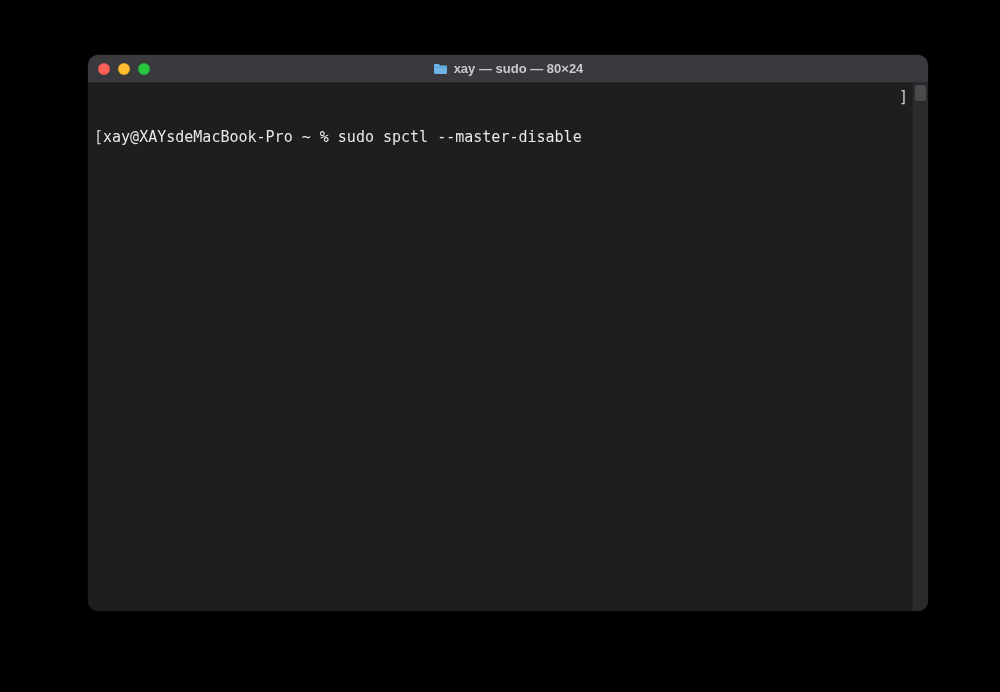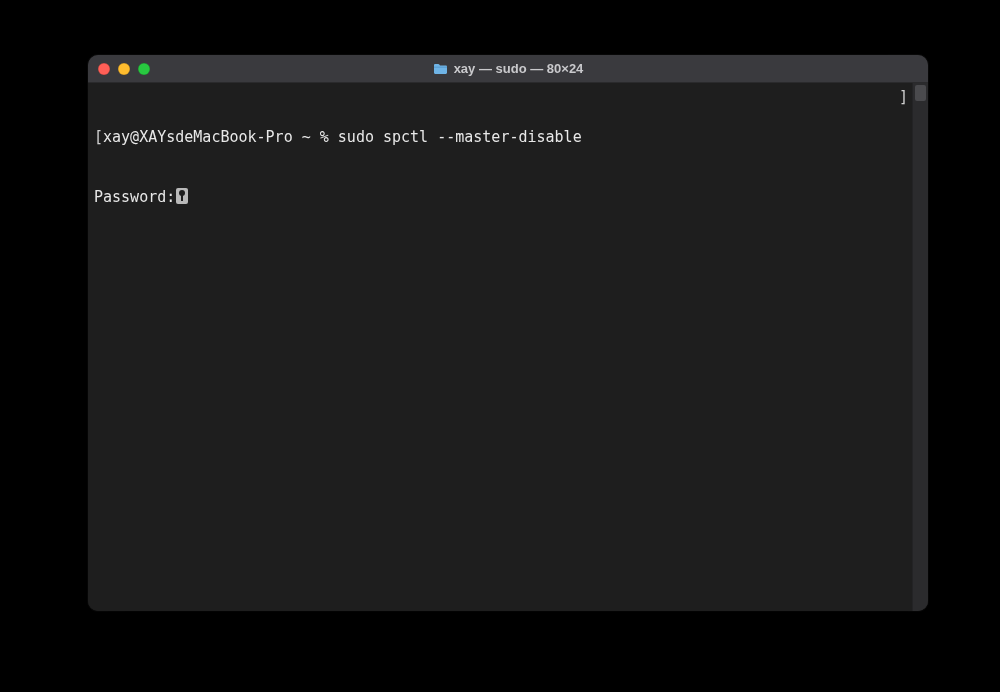--- a/index.html
+++ b/index.html
@@ -146,20 +146,19 @@
           <path d="M1 3.7h13v.9H1z" fill="#4e8fc4"></path>
         </svg>
       </span>
       <span>xay — sudo — 80×24</span>
     </div>
   </div>
 
   <div class="term-area">
     <div class="term-content">
       <span class="line"><span class="prompt-left-bracket">[</span><span>xay@XAYsdeMacBook-Pro ~ % </span><span>sudo spctl --master-disable</span><span class="prompt-right-bracket">]</span></span>
-      <span class="line"><span>Password:</span><span class="key-icon"></span></span>
     </div>
     <div class="scrollbar">
       <div class="scroll-thumb"></div>
     </div>
   </div>
 
 </div>
 
 </body></html>

